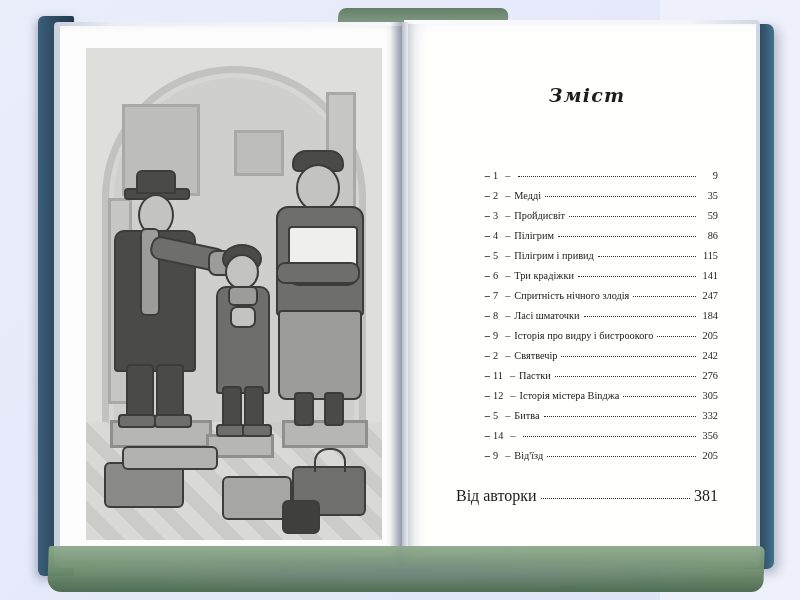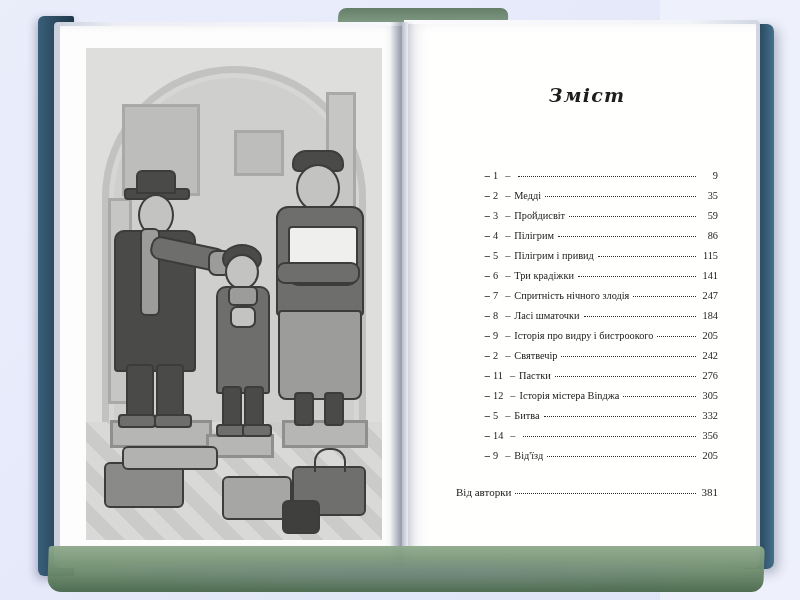--- a/index.html
+++ b/index.html
@@ -223,21 +223,21 @@
     min-width: 8px;
   }
   .toc-page {
     flex: 0 0 auto;
     text-align: right;
     min-width: 18px;
   }
   .toc-extra {
     margin-top: 20px;
   }
-  .toc-extra .toc-row { font-size: 11px; }
+  .toc-extra .toc-row { font-size: 16px; }
   .toc-extra .toc-num { width: 0; flex: 0 0 0; }
 
   .page-curl {
     position: absolute;
     right: 0; top: 0;
     width: 18px; height: 538px;
     background: linear-gradient(90deg, rgba(0,0,0,0) 0%, rgba(90,100,125,0.12) 100%);
     pointer-events: none;
   }
   .soft-shadow {

